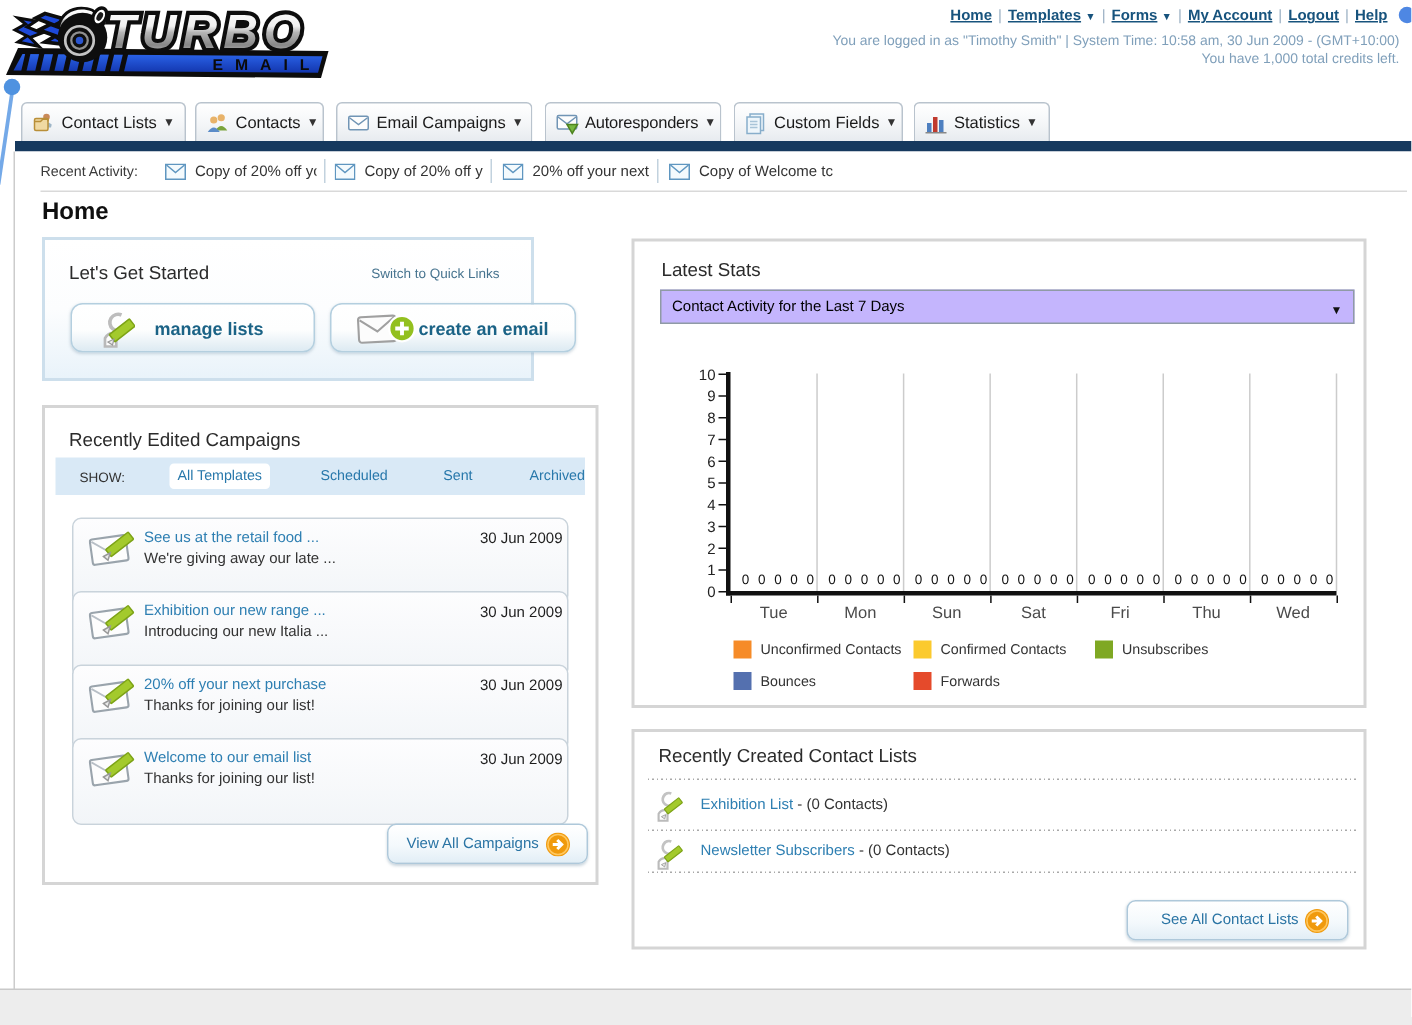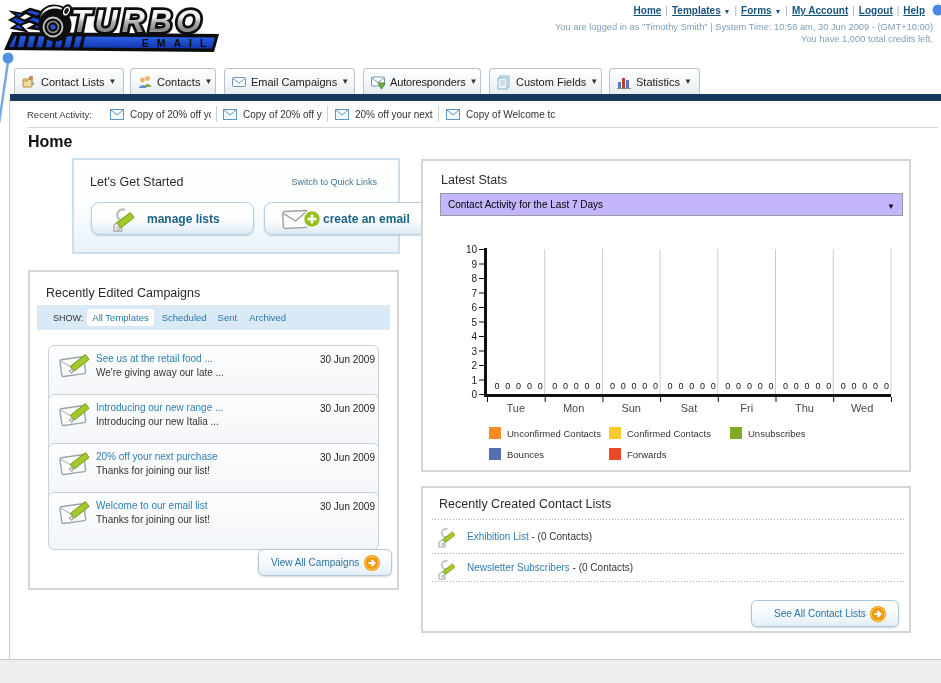--- a/index.html
+++ b/index.html
@@ -32,27 +32,27 @@
 #recenthr { left:27px; width:911px; top:127px; height:1px; background:#d9d9d9; }
 
 #hometitle { left:28px; top:133px; font-size:16px; font-weight:bold; color:#0f0f0f; }
 
 
 .panel-blue { border:2px solid #cddfec; background:linear-gradient(180deg,#ffffff 0%,#fcfdfe 50%,#e9f3fa 100%); }
 .panel-gray { border:2px solid #d5d5d5; background:#fff; }
 .ptitle { position:absolute; font-size:12.5px; color:#2b2b2b; }
 
 
-#p1 { left:28px; top:158px; width:328px; height:96px;margin-left:44px; }
+#p1 { left:28px; top:158px; width:328px; height:96px; }
 #switchq { position:absolute; right:21px; top:17px; font-size:9px; color:#47748f; text-decoration:none; }
 .bigbtn { position:absolute; top:42px; white-space:nowrap; height:33px; border:1px solid #b4cfdf; border-radius:8px; background:linear-gradient(180deg,#ffffff 0%,#fdfefe 55%,#ddeaf2 100%); box-shadow:0 1px 2px rgba(120,150,170,.35); display:flex; align-items:center; font-size:12px; font-weight:bold; color:#1b6386; }
 
 
 #p2 { left:28px; top:270px; width:371px; height:320px; }
-#showbar { position:absolute; left:7px; top:33px; width:353px; height:25px; background:#d9e9f6; display:flex; align-items:center; font-size:11px; color:#333; }
+#showbar { position:absolute; left:7px; top:33px; width:353px; height:25px; background:#d9e9f6; display:flex; align-items:center; font-size:11px; color:#333;justify-content:space-between; }
 #showbar .pill { background:#fff; border-radius:3px; padding:3px 5px; color:#2878ab; font-size:9.5px; }
 #showbar a { color:#2878ab; font-size:9.5px; text-decoration:none; }
 .camp { position:absolute; left:18px; width:331px; height:58px; border:1px solid #c9d3db; border-radius:6px; background:linear-gradient(180deg,#fdfdfe 0%,#f2f5f8 100%); }
 .camp .t1 { position:absolute; text-decoration:none; left:47px; top:7px; font-size:10px; color:#2e7fb2; }
 .camp .t2 { position:absolute; left:47px; top:21px; font-size:10px; color:#333; }
 .camp .dt { position:absolute; right:3px; top:8px; font-size:10px; color:#1d1d1d; }
 .gobtn { position:absolute; height:27px; border:1px solid #aec8da; border-radius:6px; background:linear-gradient(180deg,#ffffff 0%,#f4f9fc 55%,#e2eef6 100%); box-shadow:0 1px 2px rgba(120,150,170,.4); display:flex; align-items:center; font-size:10px; color:#2a74a4; white-space:nowrap; }
 
 
 #p3 { left:421px; top:159px; width:490px; height:313px; }
@@ -271,21 +271,21 @@
         <use href="#envpencil"></use>
       </svg>
     <span class="t1">See us at the retail food ...</span>
     <span class="t2">We're giving away our late ...</span>
     <span class="dt">30 Jun 2009</span>
   </div>
   <div class="camp" style="top:122px;">
     <svg class="envp" width="34" height="28" viewBox="0 0 34 28" style="position:absolute;left:10px;top:6px;">
         <use href="#envpencil"></use>
       </svg>
-    <span class="t1">Introducing our new range ...</span>
+    <span class="t1">Exhibition our new range ...</span>
     <span class="t2">Introducing our new Italia ...</span>
     <span class="dt">30 Jun 2009</span>
   </div>
   <div class="camp" style="top:171px;">
     <svg class="envp" width="34" height="28" viewBox="0 0 34 28" style="position:absolute;left:10px;top:6px;">
         <use href="#envpencil"></use>
       </svg>
     <span class="t1">20% off your next purchase</span>
     <span class="t2">Thanks for joining our list!</span>
     <span class="dt">30 Jun 2009</span>

